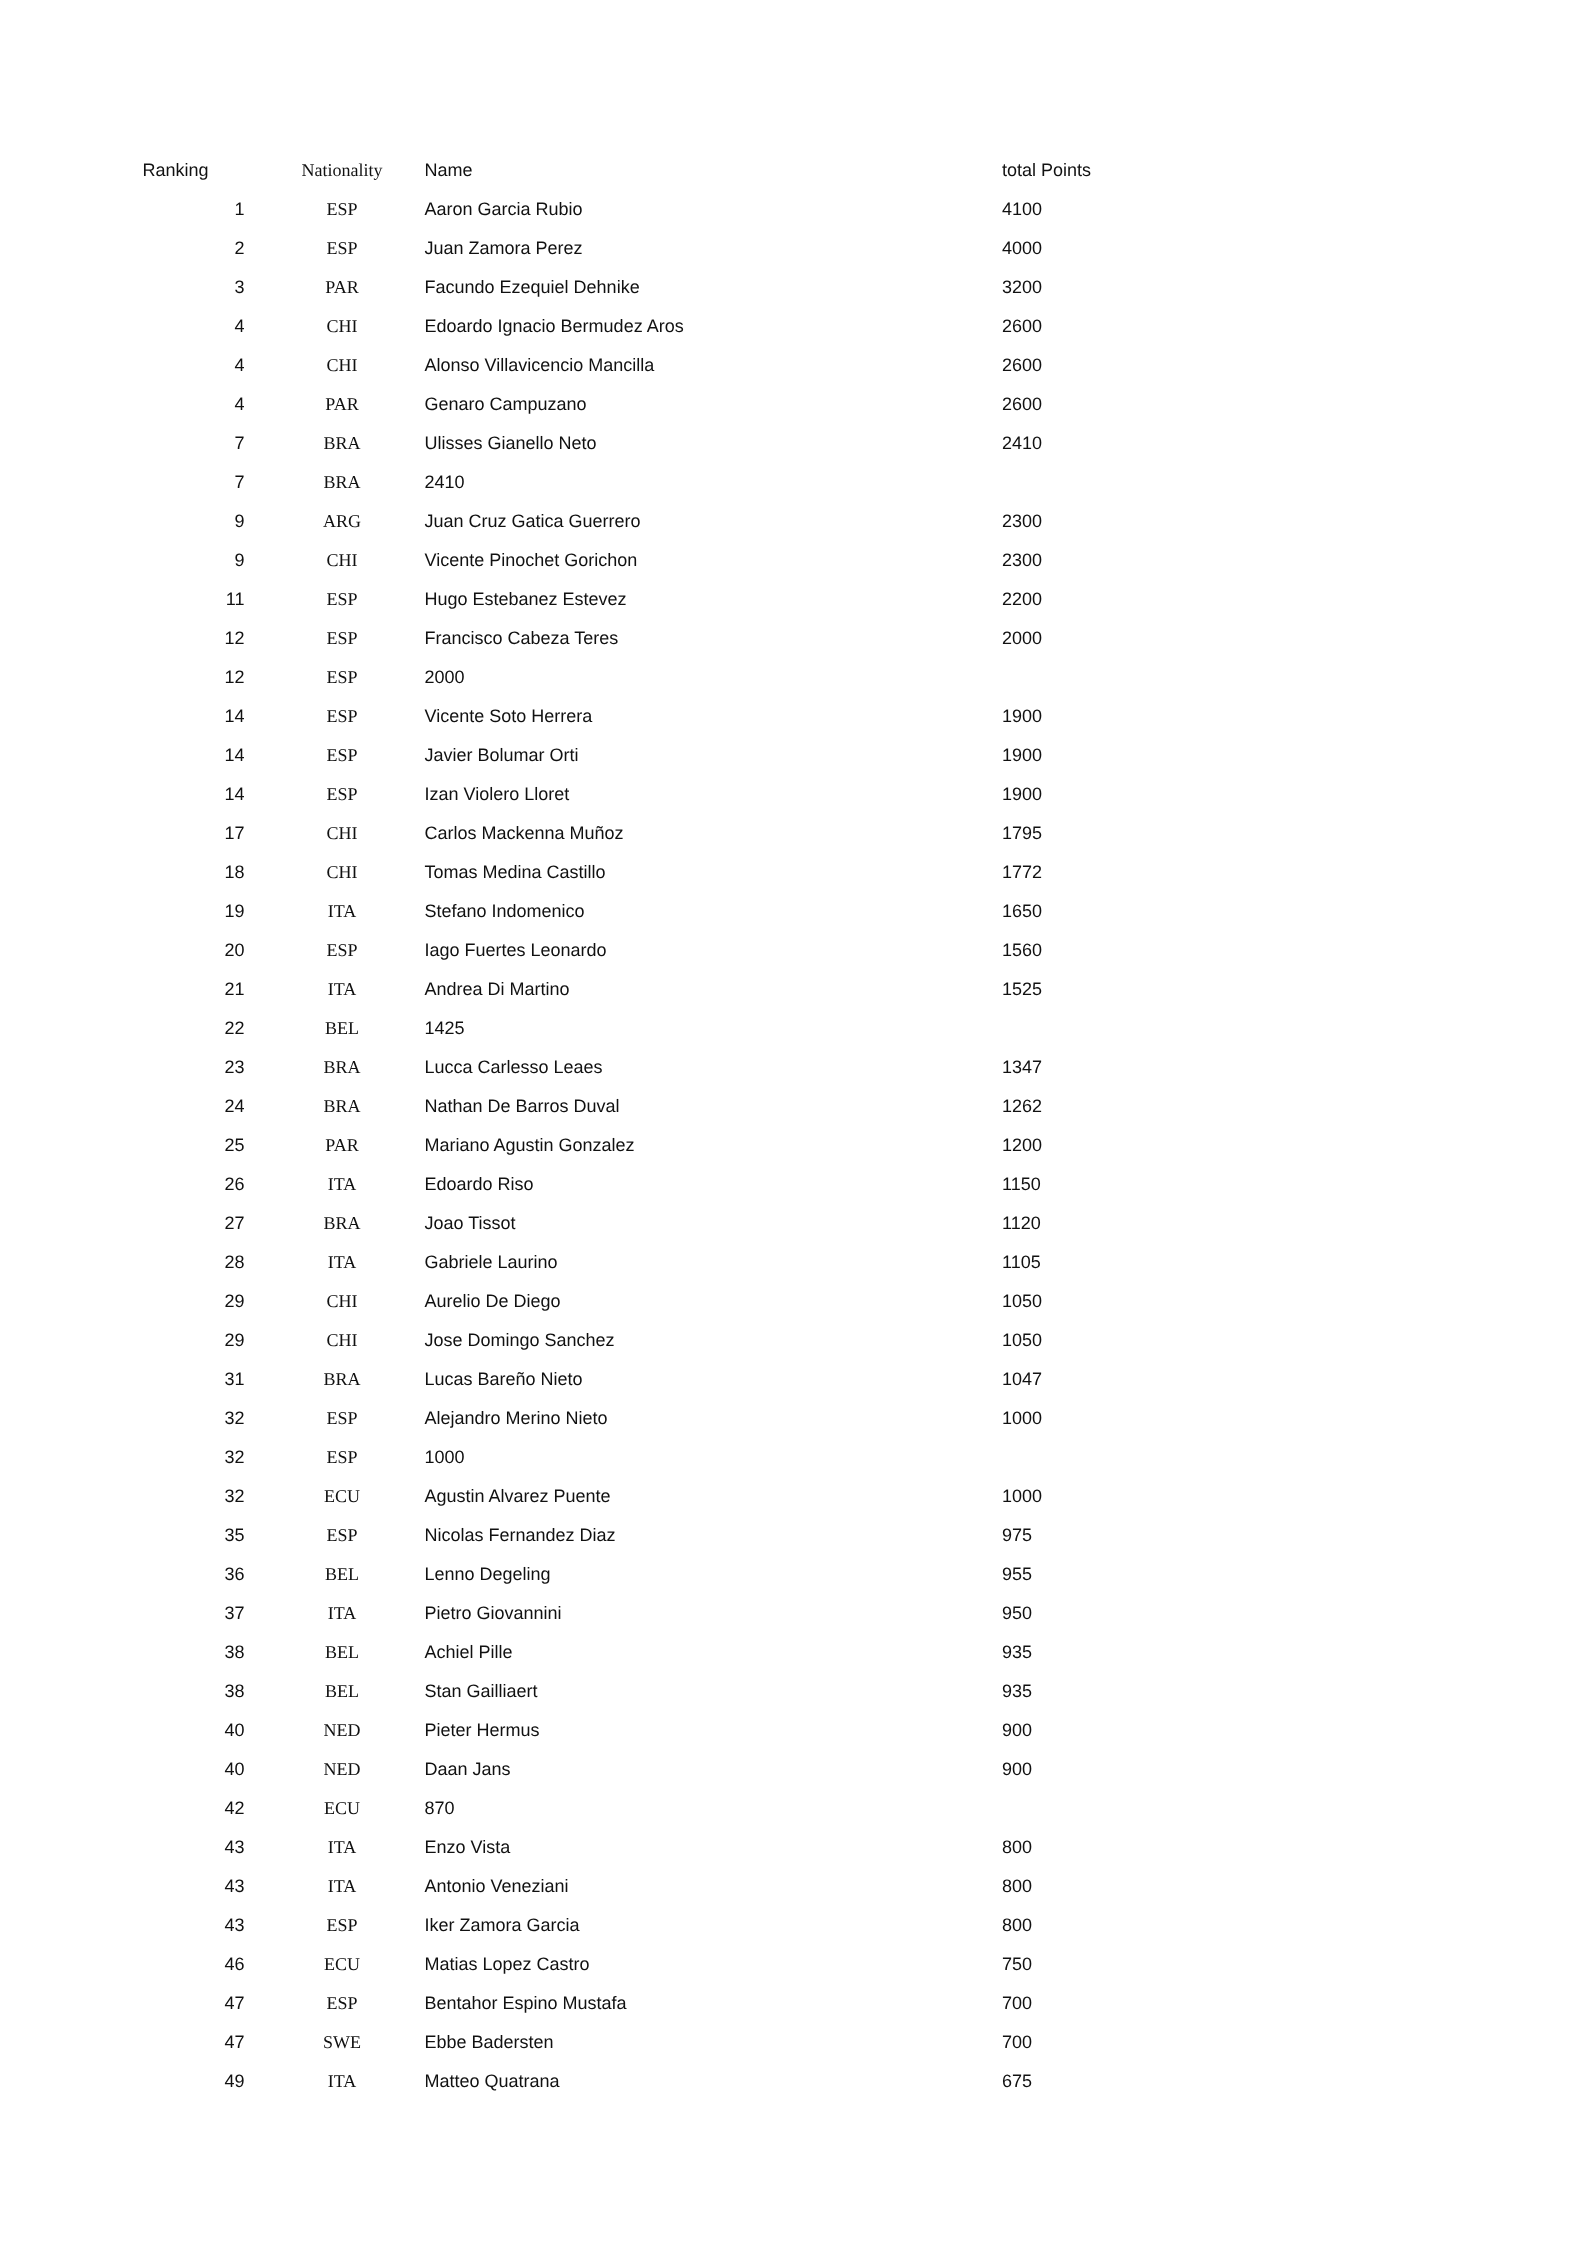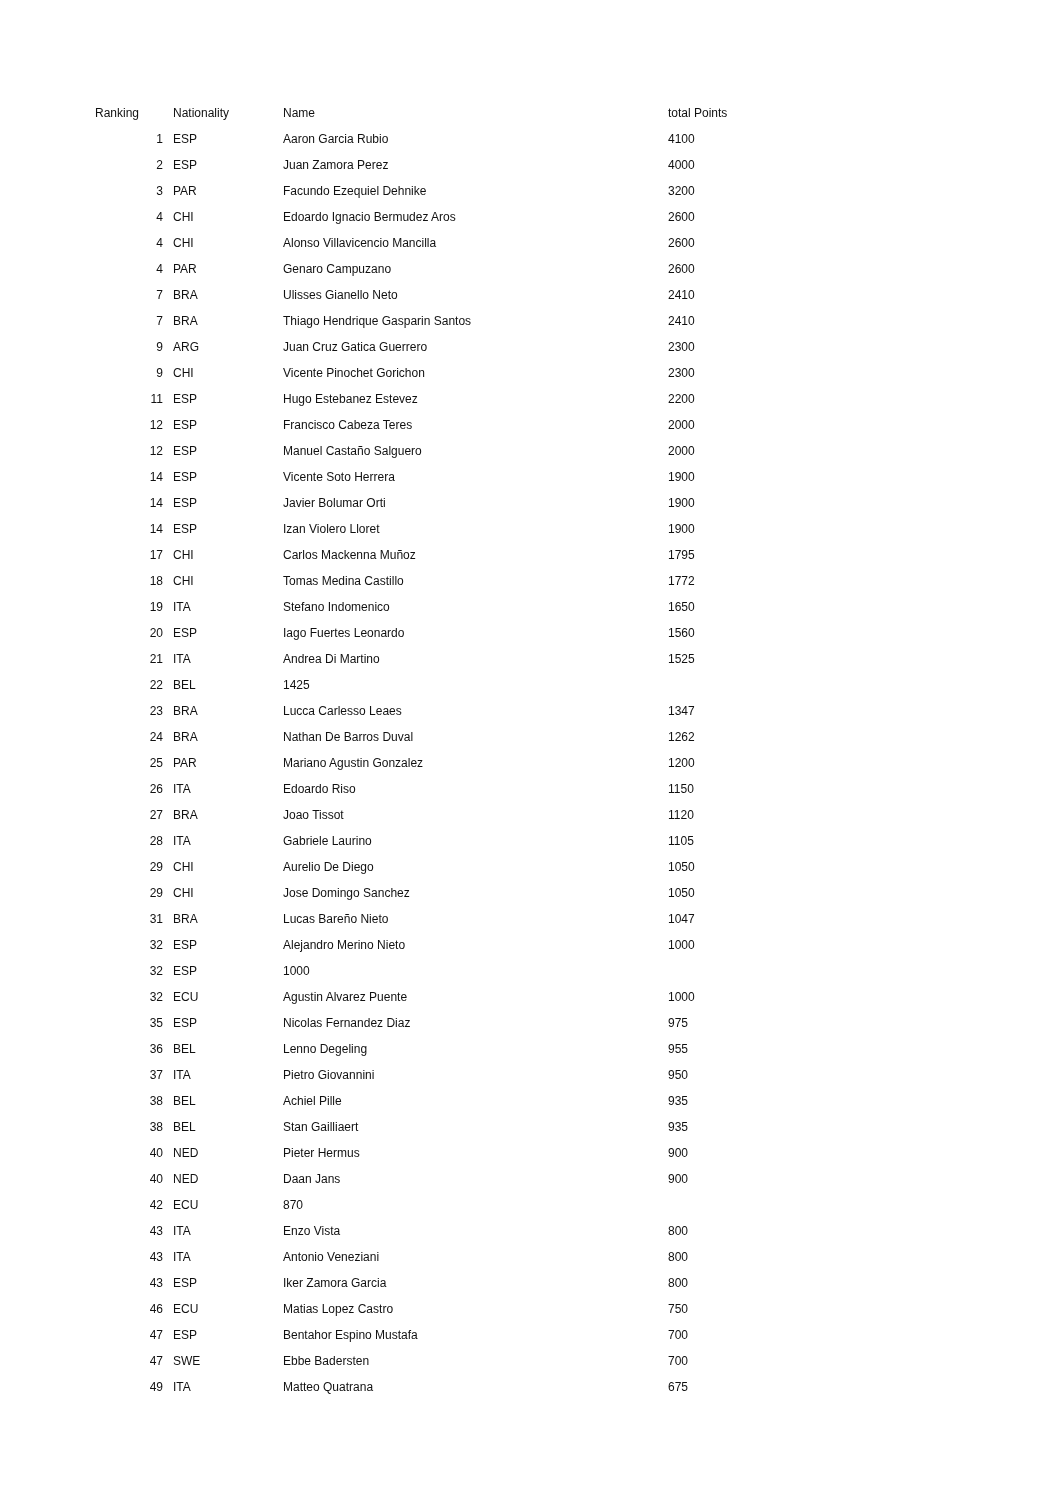--- a/index.html
+++ b/index.html
@@ -26,21 +26,21 @@
     flex-direction: row;
     height: 26px;
     line-height: 26px;
     white-space: nowrap;
   }
   .cell {
     display: inline-block;
     overflow: visible;
   }
   .c-rank   { width: 68px;  text-align: right; }
-  .c-nat    { width: 110px; margin-left: 10px; text-align: left; }
+  .c-nat    { width: 110px; margin-left: 10px; text-align: center; font-family: Liberation Serif, serif; }
   .c-name   { width: 385px; text-align: left; }
   .c-points { width: 102px; }
   .row.header .c-rank   { text-align: left; }
   .row.header .c-points { text-align: left; }
 </style>
 </head>
 <body>
 
 <div class="page">
   <div class="table">
@@ -89,21 +89,20 @@
         </div>
         <div class="row">
           <span class="cell c-rank">7</span>
           <span class="cell c-nat">BRA</span>
           <span class="cell c-name">Ulisses Gianello Neto</span>
           <span class="cell c-points">2410</span>
         </div>
         <div class="row">
           <span class="cell c-rank">7</span>
           <span class="cell c-nat">BRA</span>
-          <span class="cell c-name">Thiago Hendrique Gasparin Santos</span>
           <span class="cell c-points">2410</span>
         </div>
         <div class="row">
           <span class="cell c-rank">9</span>
           <span class="cell c-nat">ARG</span>
           <span class="cell c-name">Juan Cruz Gatica Guerrero</span>
           <span class="cell c-points">2300</span>
         </div>
         <div class="row">
           <span class="cell c-rank">9</span>
@@ -119,21 +118,20 @@
         </div>
         <div class="row">
           <span class="cell c-rank">12</span>
           <span class="cell c-nat">ESP</span>
           <span class="cell c-name">Francisco Cabeza Teres</span>
           <span class="cell c-points">2000</span>
         </div>
         <div class="row">
           <span class="cell c-rank">12</span>
           <span class="cell c-nat">ESP</span>
-          <span class="cell c-name">Manuel Castaño Salguero</span>
           <span class="cell c-points">2000</span>
         </div>
         <div class="row">
           <span class="cell c-rank">14</span>
           <span class="cell c-nat">ESP</span>
           <span class="cell c-name">Vicente Soto Herrera</span>
           <span class="cell c-points">1900</span>
         </div>
         <div class="row">
           <span class="cell c-rank">14</span>

